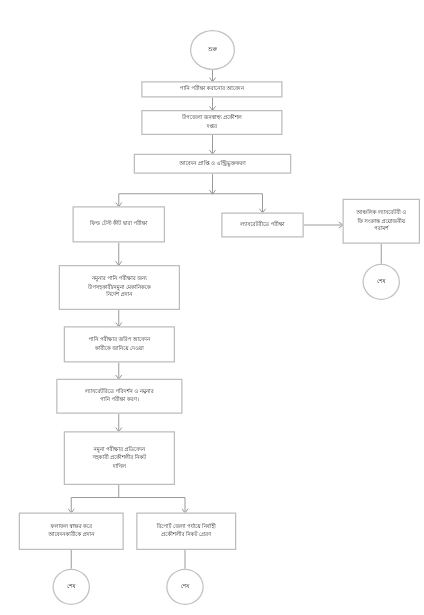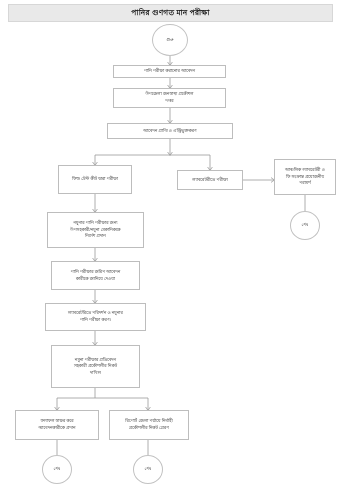--- a/index.html
+++ b/index.html
@@ -84,23 +84,20 @@
   }
   .terminal .label {
     font-size: 4.4px;
   }
 </style>
 </head>
 <body>
 
 <div id="page">
 
-  <div class="title-bar">
-    <span class="title-text">পানির গুণগত মান পরীক্ষা</span>
-  </div>
 
   <svg id="wires" viewBox="0 0 339 492" width="339" height="492">
 
     <line x1="170" y1="56" x2="170" y2="65"></line>
     <polyline points="167.6,62 170,65.4 172.4,62"></polyline>
 
     <line x1="170" y1="78" x2="170" y2="88"></line>
     <polyline points="167.6,85 170,88.4 172.4,85"></polyline>
 
     <line x1="170" y1="108" x2="170" y2="123"></line>

